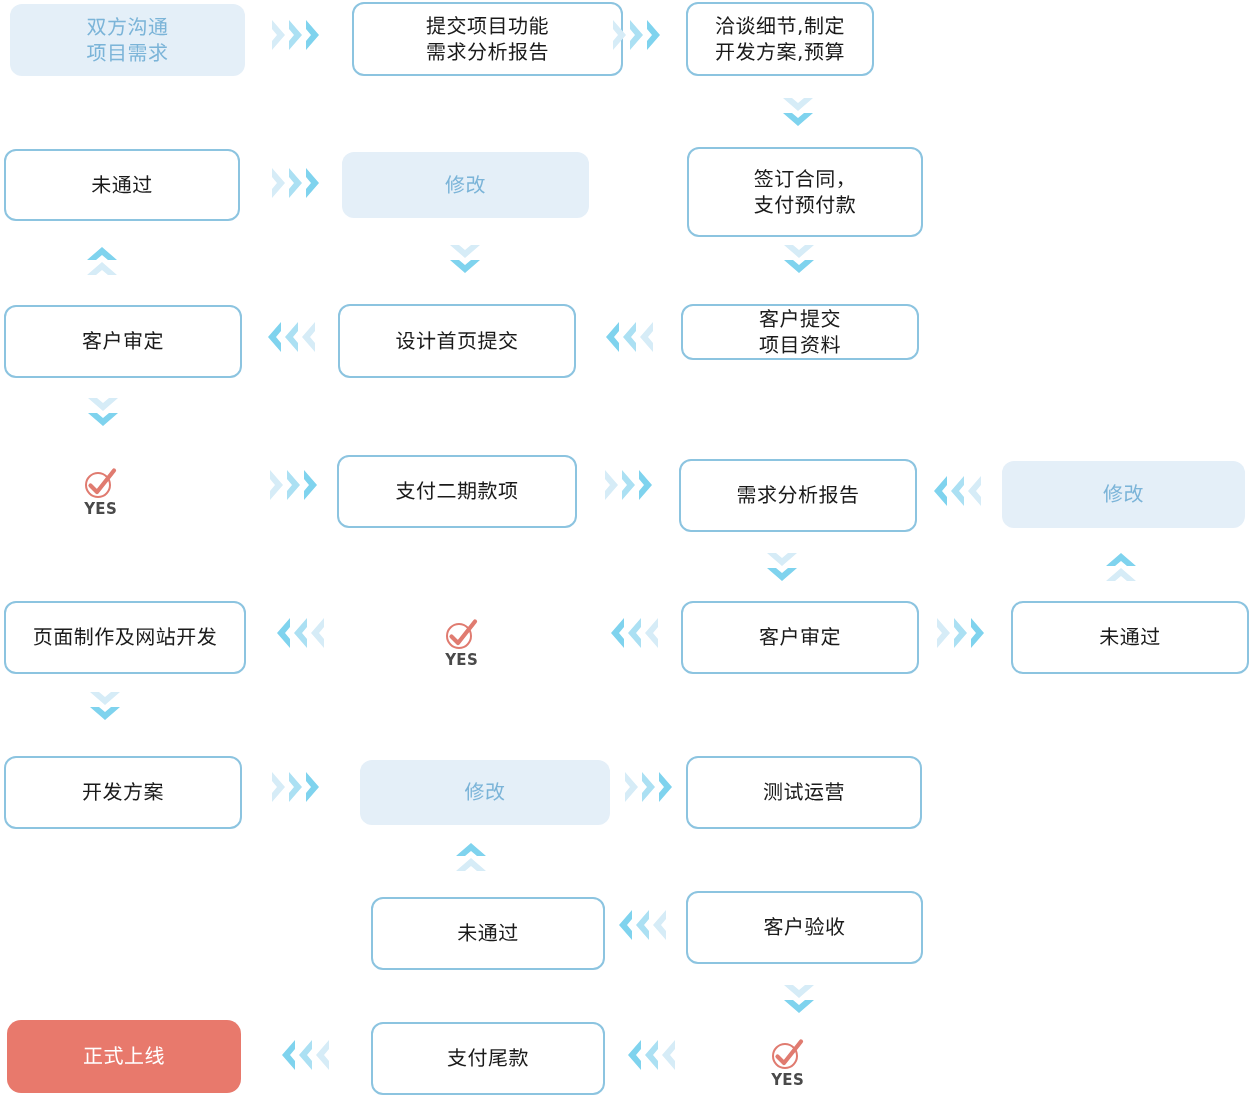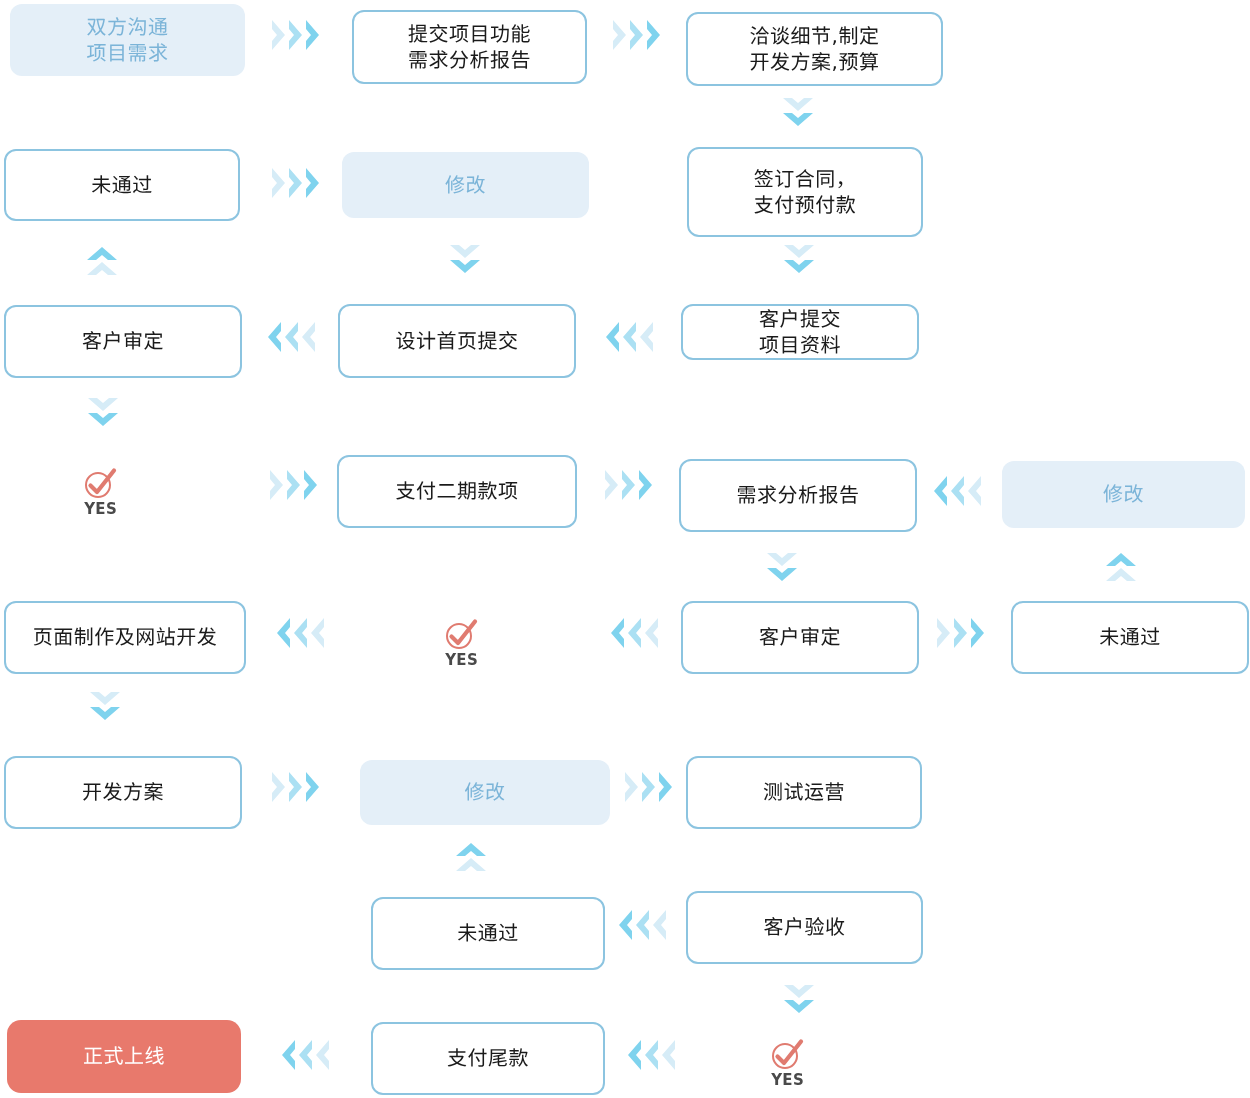--- a/index.html
+++ b/index.html
@@ -70,25 +70,25 @@
 </style>
 </head>
 <body>
 
 <div id="canvas">
   <div id="nodes-layer">
       <div class="node fill-blue" style="left: 10px; top: 4px; width: 235px; height: 72px;">
     <span class="node-label">双方沟通
 项目需求</span>
   </div>
-      <div class="node outline" style="left: 352px; top: 10px; width: 235px; height: 74px;">
+      <div class="node outline" style="left: 352px; top: 2px; width: 271px; height: 74px;">
     <span class="node-label">提交项目功能
 需求分析报告</span>
   </div>
-      <div class="node outline" style="left: 686px; top: 12px; width: 257px; height: 74px;">
+      <div class="node outline" style="left: 686px; top: 2px; width: 188px; height: 74px;">
     <span class="node-label">洽谈细节,制定
 开发方案,预算</span>
   </div>
       <div class="node outline" style="left: 4px; top: 149px; width: 236px; height: 72px;">
     <span class="node-label">未通过</span>
   </div>
       <div class="node fill-blue" style="left: 342px; top: 152px; width: 247px; height: 66px;">
     <span class="node-label">修改</span>
   </div>
       <div class="node outline" style="left: 687px; top: 147px; width: 236px; height: 90px;">

